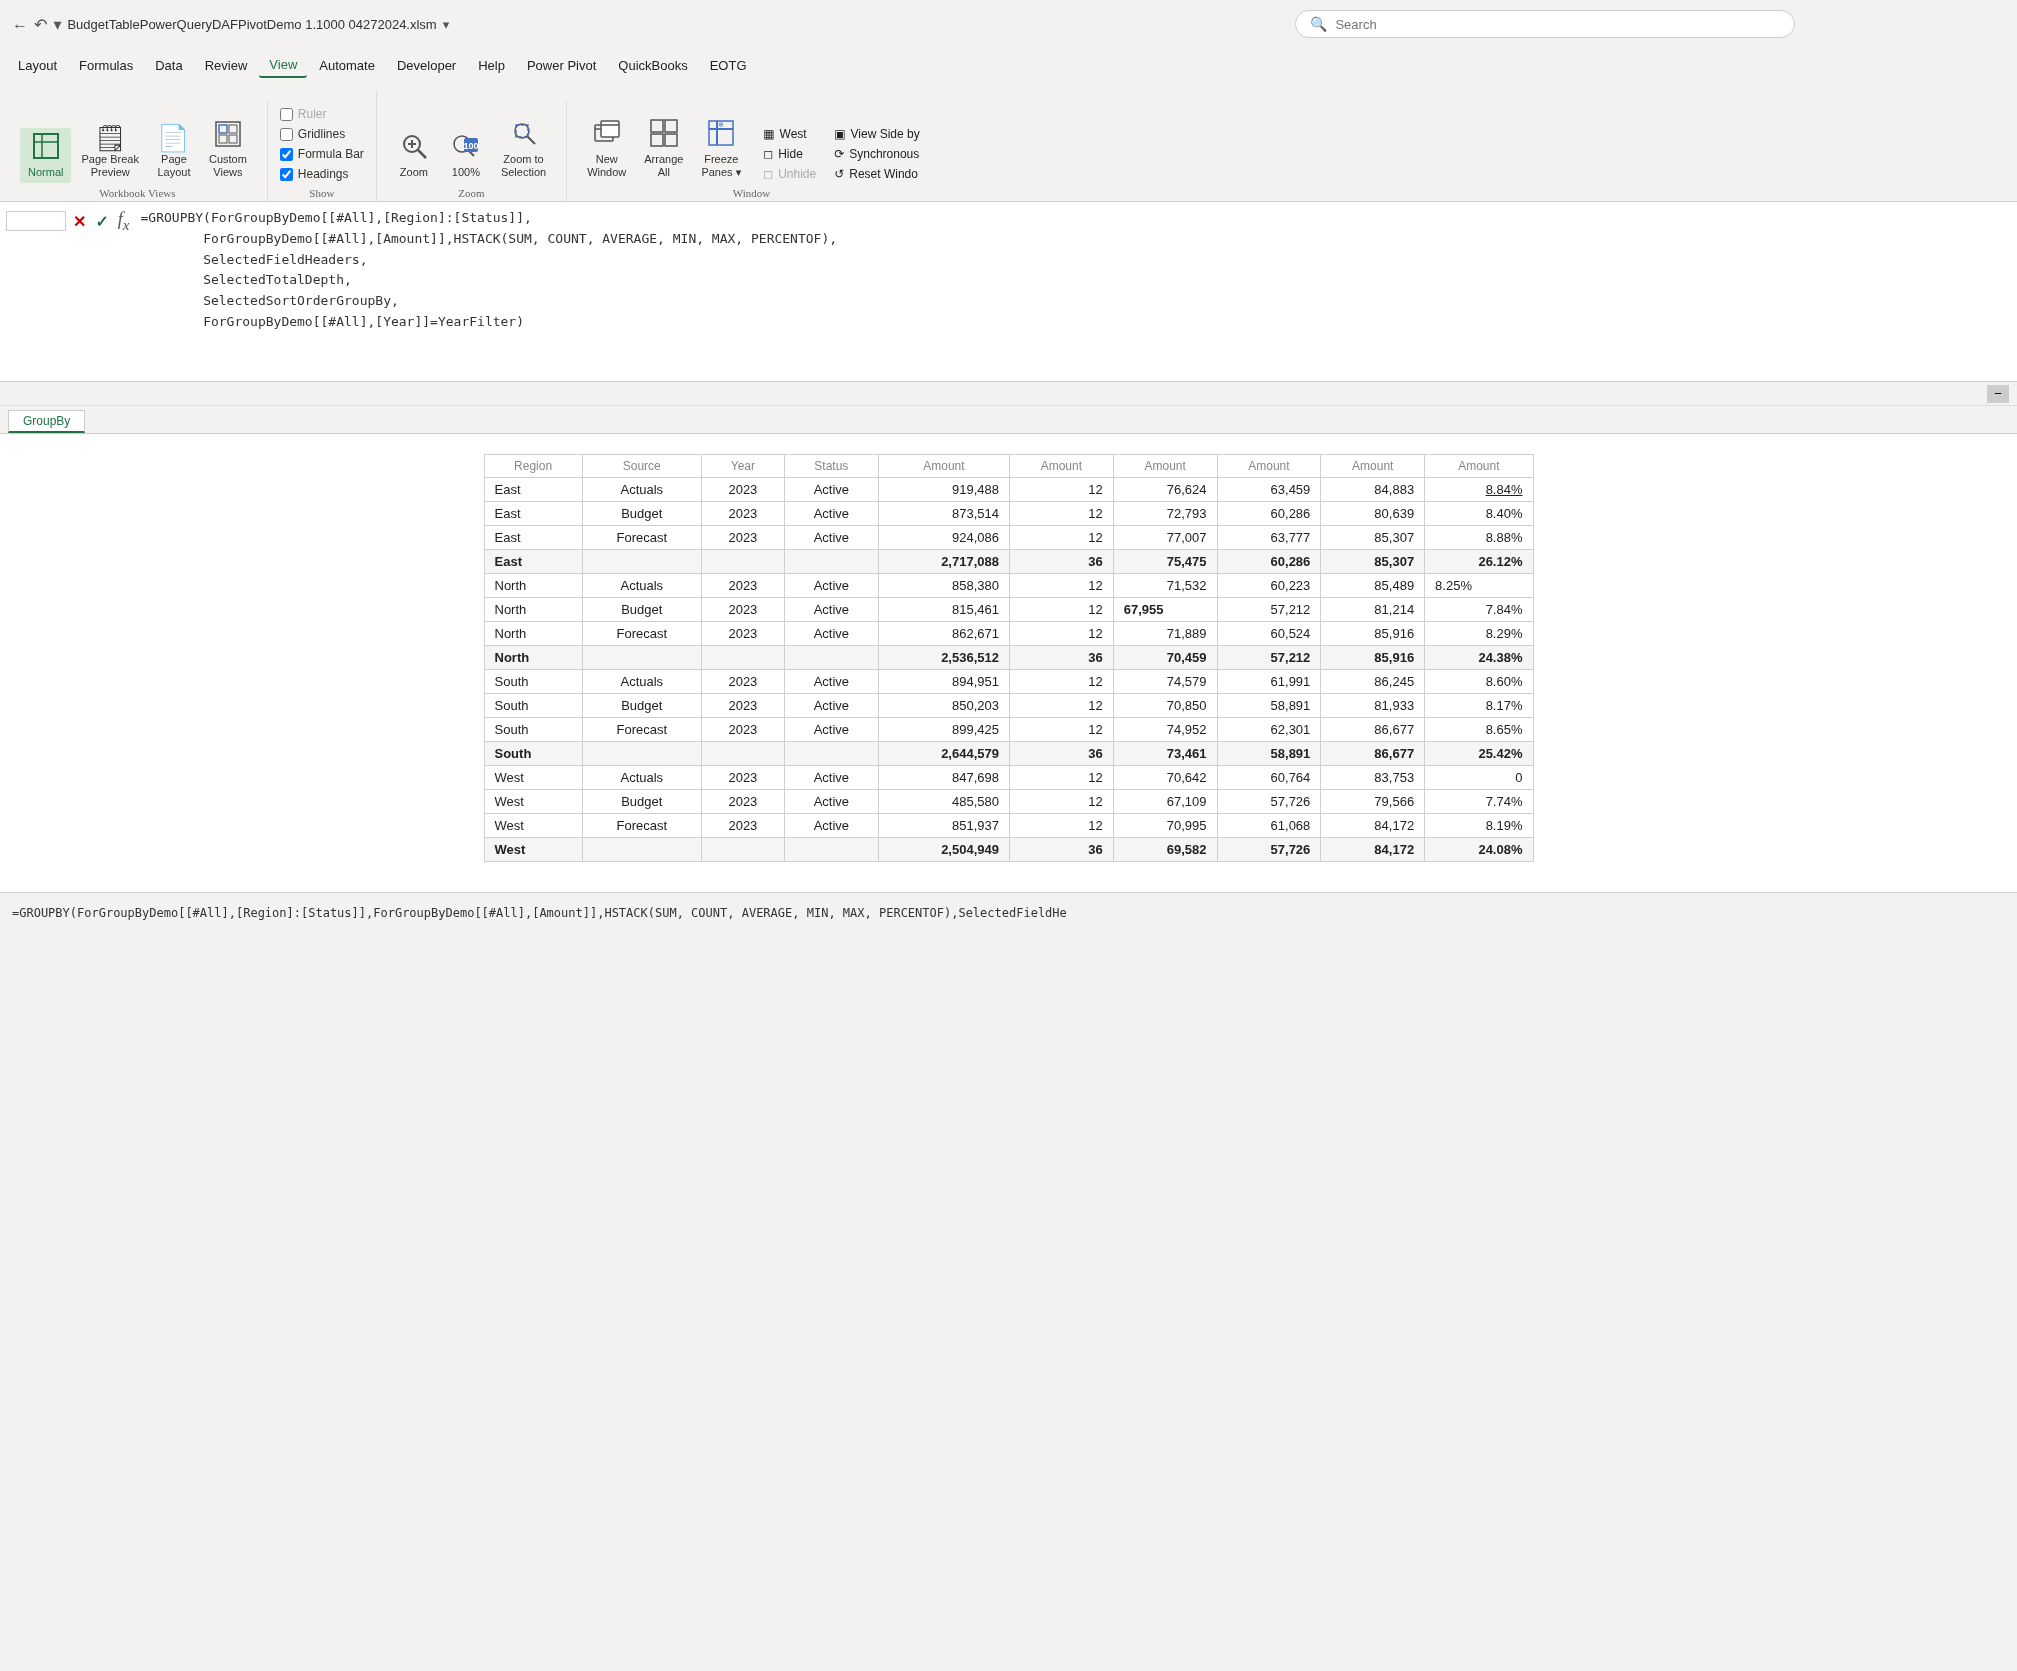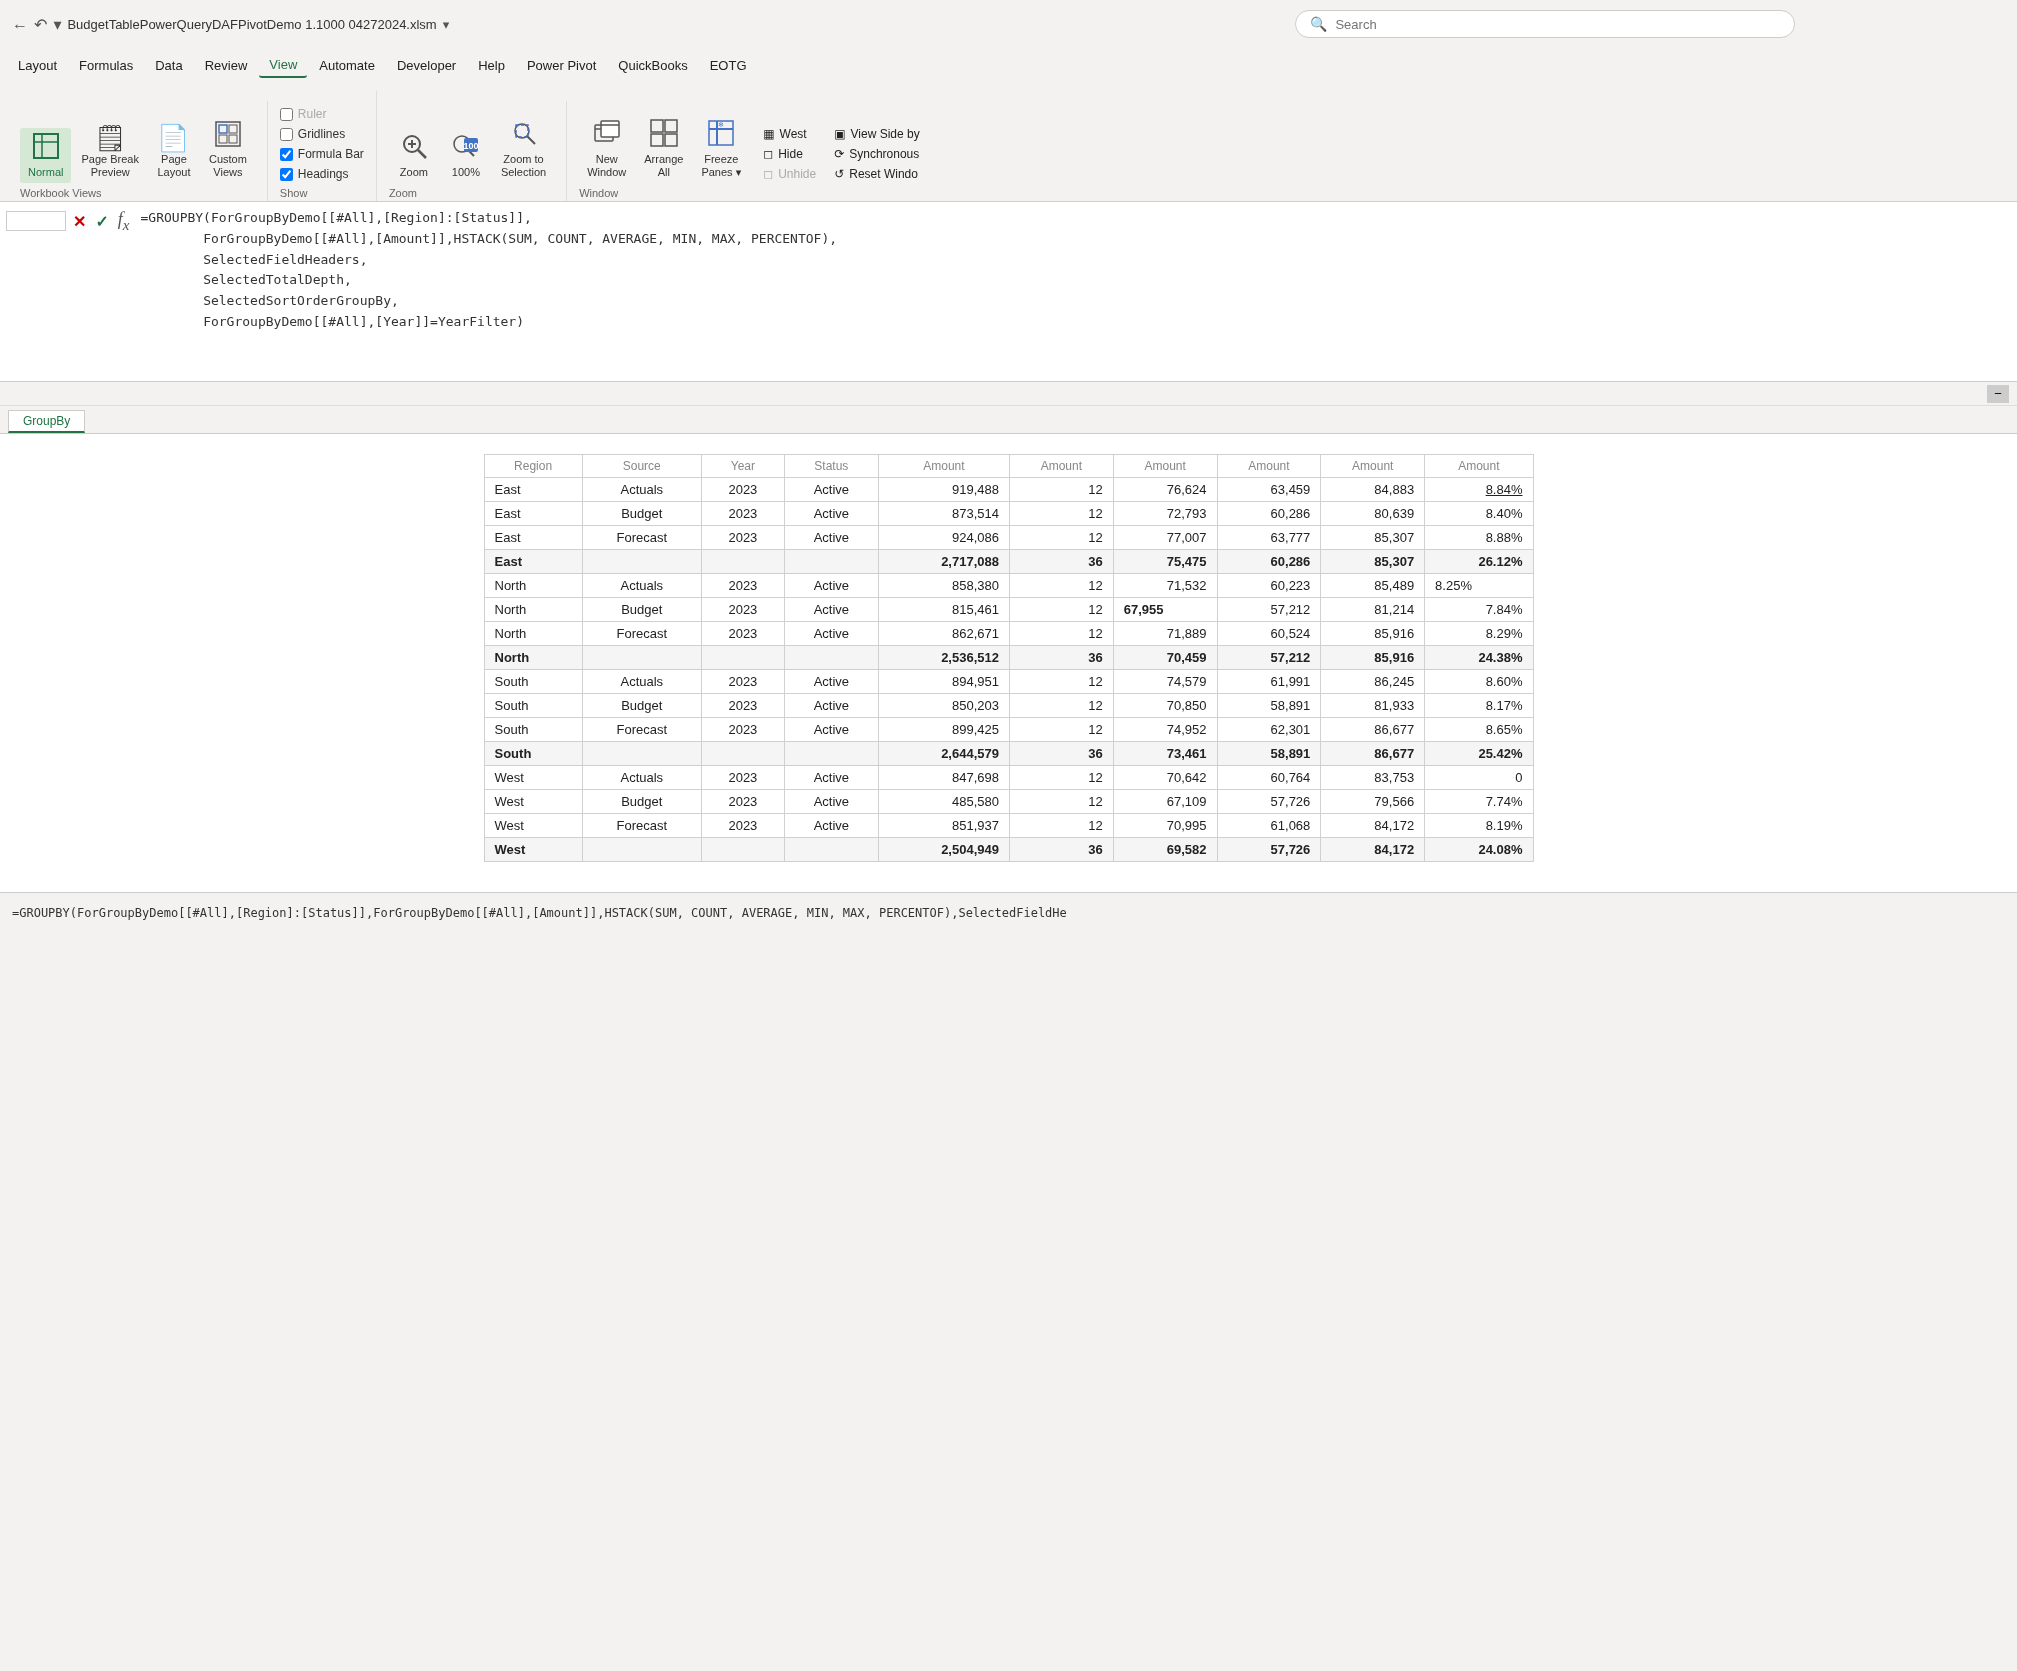--- a/index.html
+++ b/index.html
@@ -86,23 +86,25 @@
       flex-direction: column;
       align-items: flex-start;
       border-right: 1px solid #ddd;
       padding: 4px 12px 2px 12px;
       min-height: 100px;
     }
     .ribbon-group:last-child { border-right: none; }
     .ribbon-group-label {
       font-size: 11px;
       color: #666;
+      text-align: center;
       width: 100%;
       padding-top: 4px;
       margin-top: auto;
+      font-family: Liberation Serif, serif;
     }
     .ribbon-buttons {
       display: flex;
       align-items: flex-end;
       gap: 2px;
       flex: 1;
     }
     .ribbon-btn {
       display: flex;
       flex-direction: column;

